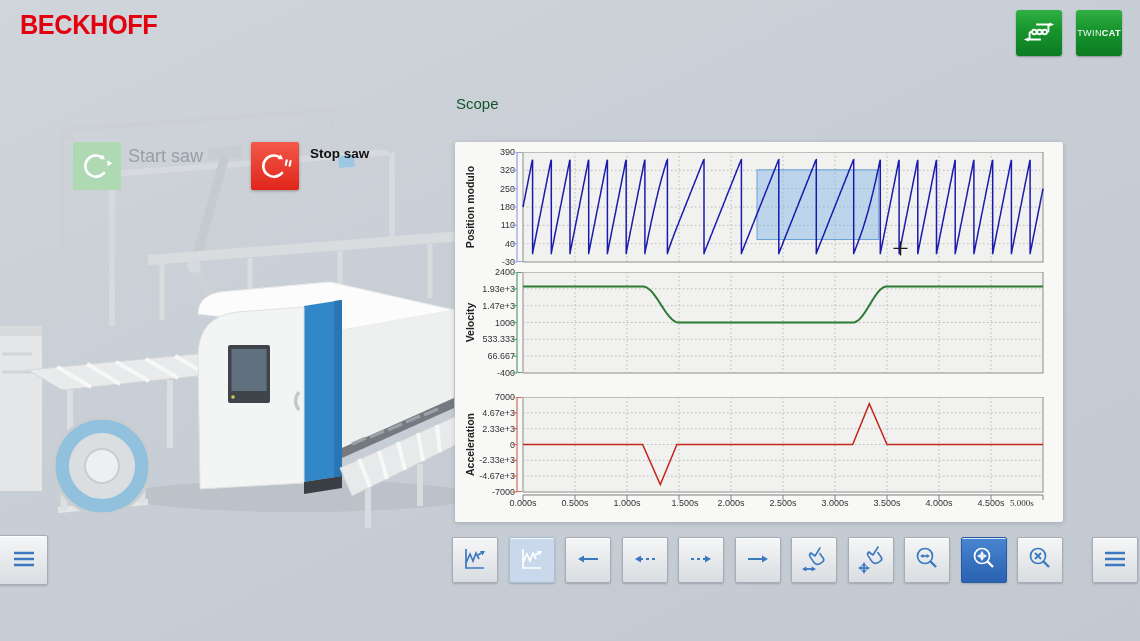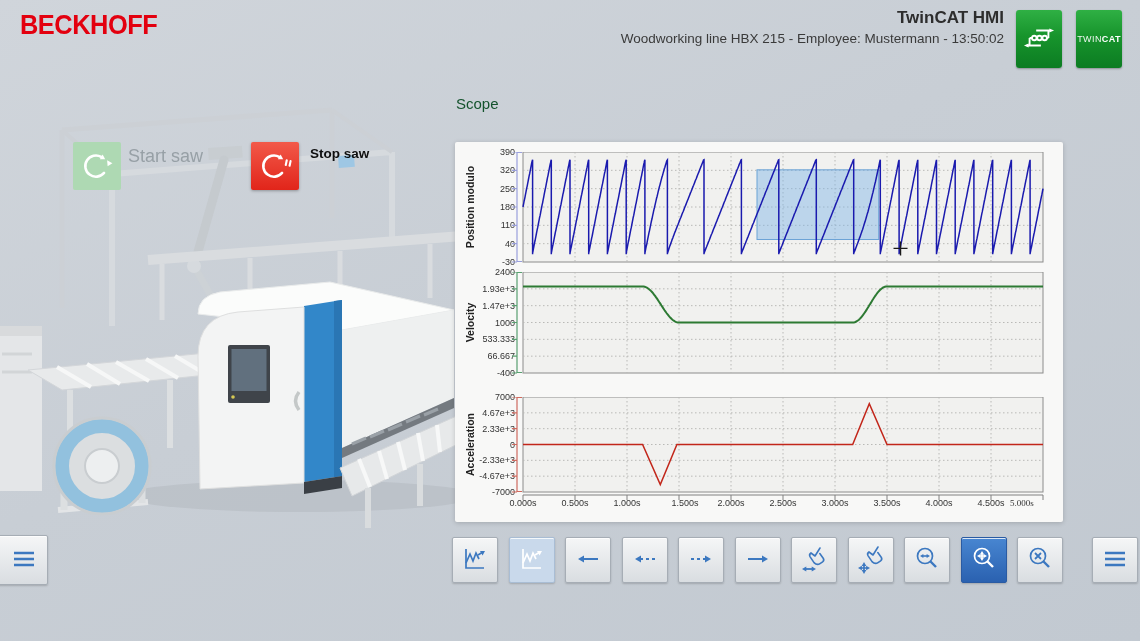--- a/index.html
+++ b/index.html
@@ -7,21 +7,21 @@
        background:linear-gradient(155deg,#d0d5db 0%,#c8ced5 45%,#c2c9d1 100%);
        font-family:"Liberation Sans",sans-serif;-webkit-font-smoothing:antialiased}
   .stage{position:absolute;inset:0}
   .machine{position:absolute;left:0;top:68px;pointer-events:none}
 
   .logo{position:absolute;left:20px;top:10px;font-size:27px;font-weight:800;color:#e3000f;
         letter-spacing:-0.5px;transform:scaleX(.94);transform-origin:left top}
   .title-block{position:absolute;right:136px;top:8px;text-align:right}
   .title{font-size:17px;font-weight:700;color:#2d2d2d}
   .subtitle{font-size:13.5px;color:#3a3a3a;margin-top:3px;white-space:nowrap}
-  .hbtn{position:absolute;top:10px;width:46px;height:58px;border:none;border-radius:3px;cursor:pointer;
+  .hbtn{position:absolute;top:10px;width:46px;height:46px;border:none;border-radius:3px;cursor:pointer;
         background:linear-gradient(180deg,#2fb044 0%,#17942c 45%,#0c7c22 100%);
         box-shadow:0 1px 2px rgba(0,0,0,.3);display:flex;align-items:center;justify-content:center;padding:0}
   .hbtn.line{right:78px}.hbtn.tc{right:18px}
   .tc-label{color:#fff;font-size:9px;letter-spacing:.4px}
   .tc-label .thin{font-weight:400;opacity:.92}
   .tc-label .bold{font-weight:700}
 
   .station-title{position:absolute;left:72px;top:82px;font-size:20px;font-weight:500;color:#1c1c1c}
   .sq{position:absolute;width:48px;height:48px;border-radius:2px;border:none;display:flex;
       align-items:center;justify-content:center;padding:0}
@@ -112,24 +112,20 @@
       <path d="M60,390 L146,382 M58,442 L148,434" stroke="#e3e5e7" stroke-width="6"></path>
       <path d="M64,390 V442 M142,383 V435" stroke="#dcdfe1" stroke-width="7"></path>
       <circle cx="102" cy="398" r="48" fill="#dbdee0"></circle>
       <circle cx="102" cy="398" r="40" fill="none" stroke="#92c1de" stroke-width="14"></circle>
       <circle cx="102" cy="398" r="48" fill="none" stroke="#c9cdd0" stroke-width="3"></circle>
       <circle cx="102" cy="398" r="17" fill="#edeff0" stroke="#c9cdd0" stroke-width="2"></circle>
     </g>
   </svg>
 
   <div class="logo">BECKHOFF</div>
-  <div class="title-block">
-    <div class="title">TwinCAT HMI</div>
-    <div class="subtitle">Woodworking line HBX 215 - Employee: Mustermann - 13:50:02</div>
-  </div>
   <button class="hbtn line">
     <span>
       <svg width="32" height="32" viewBox="0 0 34 34" fill="none" stroke="#fff" stroke-width="2">
         <path d="M14,9 H29 M27,17 V9 M7,17 H27 M7,17 V25 M4,25 H19"></path>
         <polygon points="33,9 28,6.8 28,11.2" fill="#fff" stroke="none"></polygon>
         <polygon points="1,25 6,22.8 6,27.2" fill="#fff" stroke="none"></polygon>
         <circle cx="12" cy="17" r="2.4" fill="#1a8c2e"></circle>
         <circle cx="17.5" cy="17" r="2.4" fill="#1a8c2e"></circle>
         <circle cx="23" cy="17" r="2.4" fill="#1a8c2e"></circle>
       </svg>

